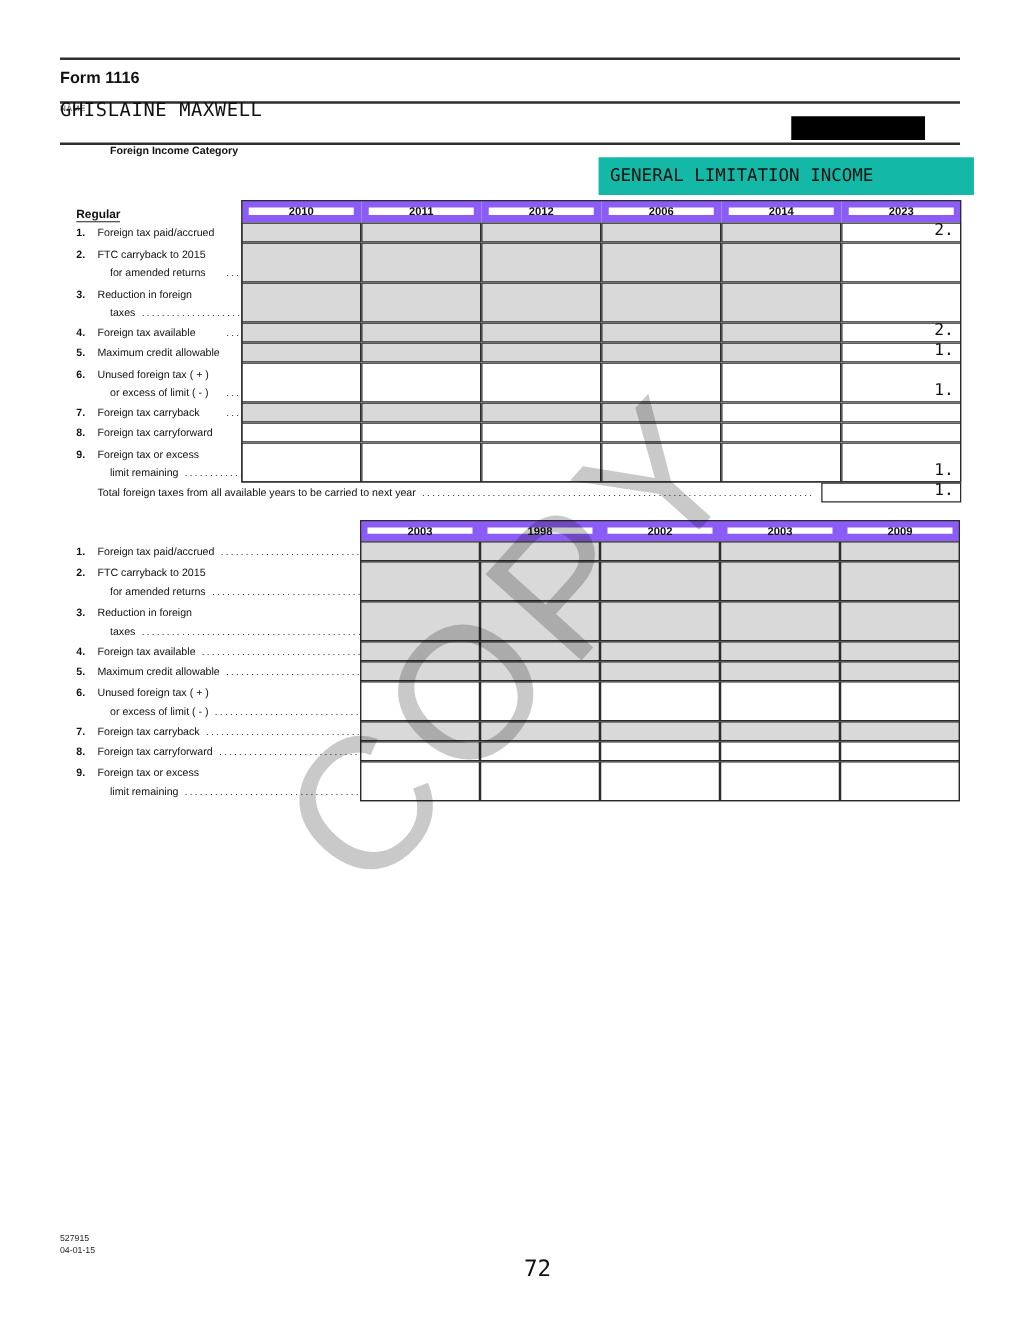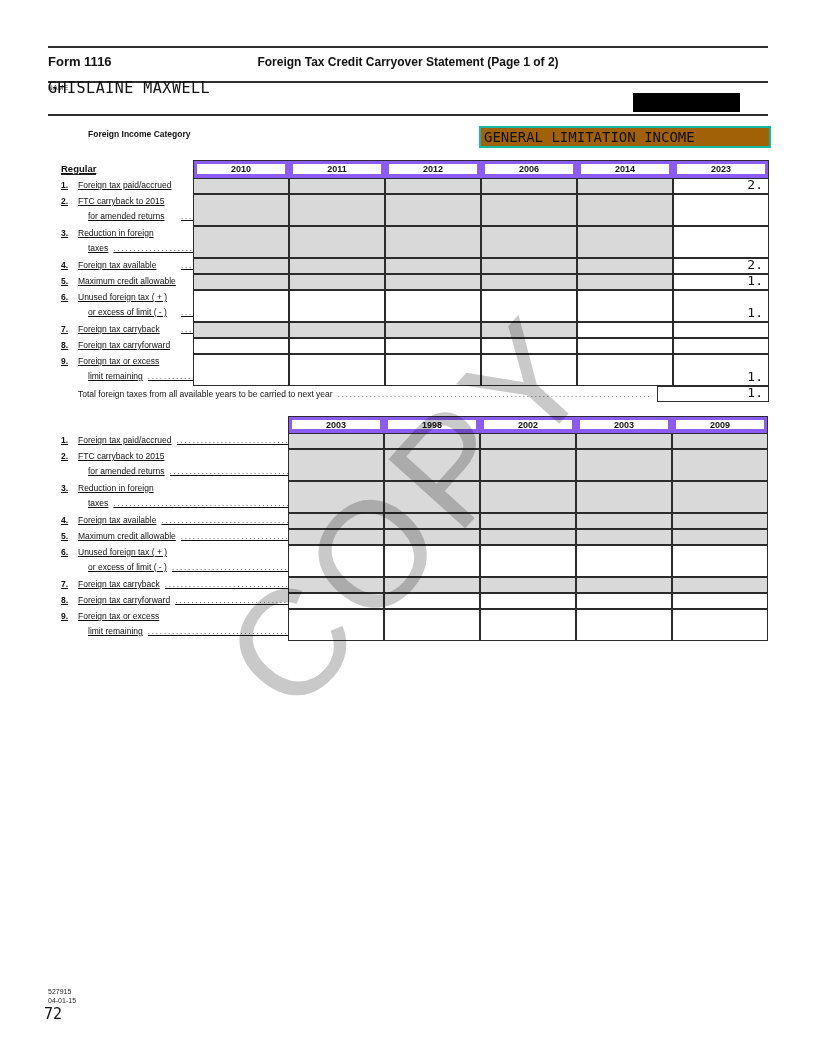--- a/index.html
+++ b/index.html
@@ -6,69 +6,68 @@
   .page{position:relative;width:816px;height:1056px;background:#ffffff;overflow:hidden;
         font-family:"Liberation Sans",sans-serif;color:#111;}
   .rule{position:absolute;height:2px;background:#2e2e2e;}
   .form-number{position:absolute;font-size:13px;font-weight:bold;}
   .doc-title{position:absolute;left:0;right:0;text-align:center;font-size:12px;font-weight:bold;}
   .name-label{position:absolute;font-size:6.5px;letter-spacing:.5px;color:#333;}
   .mono{font-family:"DejaVu Sans Mono","Liberation Mono",monospace;}
   .name-value{position:absolute;font-size:15px;letter-spacing:.5px;}
   .redaction{position:absolute;background:#000;}
   .category-label{position:absolute;font-size:8.5px;font-weight:bold;}
-  .category-box{position:absolute;border:2px solid #14b8a6;display:flex;align-items:center;
-                font-size:14px;padding-left:3px;background:#a16207;}
+  .category-box{position:absolute;border:6px solid #14b8a6;display:flex;align-items:center;
+                font-size:14px;padding-left:3px;background:#14b8a6;}
   .grid{position:absolute;display:grid;}
-  .yh{border:4px solid #8b5cf6;display:flex;align-items:center;justify-content:center;
+  .yh{border:6px solid #8b5cf6;display:flex;align-items:center;justify-content:center;
       font-size:9px;font-weight:bold;background:#fff;}
   .yc{border:1px solid #2b2b2b;display:flex;align-items:flex-end;justify-content:flex-end;
       padding:0 5px 1px 0;font-family:"DejaVu Sans Mono","Liberation Mono",monospace;
       font-size:13px;background:#fff;}
   .yc.sh{background:#d9d9d9;}
-  .lc{display:flex;flex-direction:column;justify-content:flex-start;font-size:8.5px;
-      padding-left:13px;overflow:hidden;text-decoration:underline;}
+  .lc{display:flex;flex-direction:column;justify-content:flex-end;font-size:8.5px;
+      padding-left:13px;overflow:hidden;}
   .ln{display:flex;align-items:baseline;line-height:15px;white-space:nowrap;}
   .num{font-weight:bold;width:17px;flex:none;}
   .indent{margin-left:27px;}
   .leader{flex:1;overflow:hidden;white-space:nowrap;margin-left:5px;font-size:8px;
           letter-spacing:1.8px;color:#222;}
   .leader.short{text-align:right;}
   .reg{font-size:9.5px;font-weight:bold;border-bottom:1.5px solid #222;
        align-self:flex-start;margin-top:3px;}
   .total-label{display:flex;align-items:flex-end;font-size:8.5px;padding-left:30px;
                padding-right:22px;white-space:nowrap;align-self:center;width:100%;
                box-sizing:border-box;grid-column:1/7;}
   .total-cell{grid-column:7/8;margin-left:-16px;}
   .frame{position:absolute;border:1px solid #2b2b2b;pointer-events:none;}
   .watermark{position:absolute;left:110px;top:437px;width:600px;height:150px;
              display:flex;align-items:center;justify-content:center;
              transform:rotate(-48deg);font-size:150px;letter-spacing:10px;
              color:#c9c9c9;mix-blend-mode:multiply;font-family:"Liberation Sans",sans-serif;
              z-index:5;}
   .footer-code{position:absolute;font-size:7px;line-height:9px;color:#222;}
-  .page-number{position:absolute;left:0;right:0;margin-left:44px;
-               font-size:15px;}
+  .page-number{position:absolute;left:0;right:0;margin-left:44px;text-align:center;
+               font-size:18px;}
 </style>
 </head>
 <body>
 
 <div class="page">
 
   <div class="rule" style="left:48px;top:46px;width:720px;"></div>
   <div class="form-number" style="left:48px;top:54px;">Form 1116</div>
-  <div class="doc-title" style="top:55px;">Foreign Tax Credit Carryover Statement (Page 1 of 2)</div>
   <div class="rule" style="left:48px;top:81px;width:720px;"></div>
 
   <div class="name-label" style="left:48px;top:84px;">NAME</div>
   <div class="name-value mono" style="left:48px;top:79px;">GHISLAINE MAXWELL</div>
   <div class="redaction" style="left:633px;top:93px;width:107px;height:19px;"></div>
   <div class="rule" style="left:48px;top:114px;width:720px;"></div>
 
-  <div class="category-label" style="left:88px;top:129px;text-align:right;">Foreign Income Category</div>
+  <div class="category-label" style="left:88px;top:115px;text-align:right;">Foreign Income Category</div>
   <div class="category-box mono" style="left:479px;top:126px;width:285px;height:18px;">GENERAL LIMITATION INCOME</div>
 
   <div id="grid1" class="grid" style="left:48px;top:160px;grid-template-columns:145px repeat(6,96px);
               grid-template-rows:18px 16px 32px 32px 16px 16px 32px 16px 16px 32px 16px;">
       <div class="lc">
         <span class="reg">Regular</span>
       </div>
       <div class="yh">2010</div>
       <div class="yh">2011</div>
       <div class="yh">2012</div>

